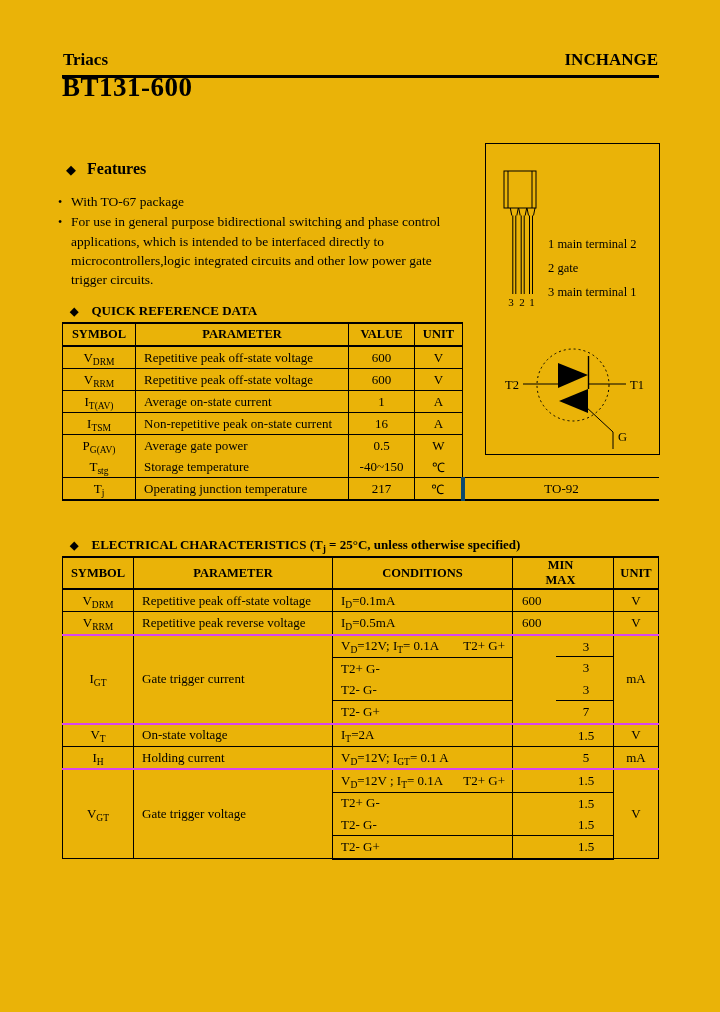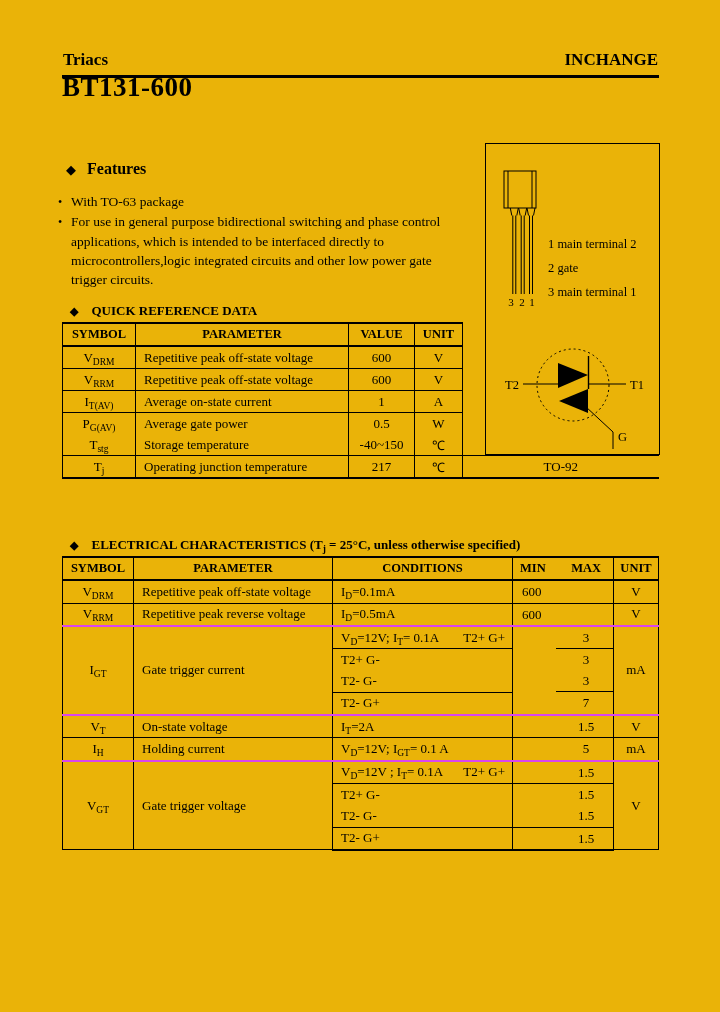--- a/index.html
+++ b/index.html
@@ -42,31 +42,31 @@
   th{font-weight:bold;font-size:12.5px;}
 
   .qr{left:62px;top:322px;}
   .qr th,.qr td{height:21px;}
   .qr th{border-top:2px solid #000;border-bottom:2px solid #000;}
   .qr .param{text-align:left;padding-left:8px;}
   .qr .ghost{border:none;}
   .qr tr.nob td{border-bottom:none;}
   .qr tr.not td{border-top:none;}
   .qr tr.qlast td{border-bottom:2px solid #000;}
-  .qr td.to92{border-left:1px solid #0c4a6e;border-top:1px solid #000;border-bottom:2px solid #000;border-right:none;}
+  .qr td.to92{border-left:4px solid #0c4a6e;border-top:1px solid #000;border-bottom:2px solid #000;border-right:none;}
 
   .ec{left:62px;top:556px;}
   .ec th,.ec td{height:21.3px;}
   .ec th{border-top:2px solid #000;border-bottom:2px solid #000;}
   .ec .param{text-align:left;padding-left:8px;}
   .ec .cond{text-align:left;padding:0 7px 0 8px;}
   .ec .condr{text-align:left;padding-right:7px;}
   .ec .cflex{display:flex;justify-content:space-between;align-items:center;}
   .ec td.mm,.ec th.mm{position:relative;}
-  .mmh{display:flex;justify-content:space-between;padding:0 12px 0 7px;}
+  .mmh{display:flex;justify-content:space-between;padding:0 12px 0 7px;flex-direction:column;}
   .ec .min{position:absolute;left:9px;top:0;line-height:21.3px;}
   .ec .max{position:absolute;left:51px;width:44px;text-align:center;top:0;line-height:21.3px;}
   .ec .nbb{border-bottom:none;}
   .ec .ntb{border-top:none;}
   .ec tr.gsep>td{border-top:2px solid #d946ef;}
   .ec tr.lastrow>td{border-bottom:2px solid #000;}
   .pline{position:absolute;right:0;bottom:0;width:57px;height:0;border-bottom:1.4px solid #000;}
 </style>
 </head>
 <body>
@@ -78,21 +78,21 @@
     <span>INCHANGE</span>
   </div>
   <div class="hdr-rule"></div>
   <div class="part-title">BT131-600</div>
 
   <div class="feat-head">
     <span class="dia">◆</span>
     <span class="feat-title">Features</span>
   </div>
   <div class="feat-list">
-    <div class="feat-item">With TO-63 package</div>
+    <div class="feat-item">With TO-67 package</div>
     <div class="feat-item">For use in general purpose bidirectional   switching and phase control applications, which is intended to be interfaced directly to microcontrollers,logic integrated circuits and other low power gate trigger circuits.</div>
   </div>
 
   <div class="pkg-box">
     <svg width="173" height="310" viewBox="0 0 173 310">
 
       <rect class="ln" x="18" y="27" width="32" height="37"></rect>
       <line class="ln" x1="22" y1="27" x2="22" y2="64"></line>
       <line class="ln" x1="46" y1="27" x2="46" y2="64"></line>
 
@@ -163,20 +163,27 @@
       <td>V<sub>RRM</sub></td>
       <td class="param">Repetitive peak off-state voltage</td>
       <td>600</td>
       <td>V</td>
       <td class="ghost"></td>
     </tr>
     <tr>
       <td>I<sub>T(AV)</sub></td>
       <td class="param">Average on-state current</td>
       <td>1</td>
+      <td>A</td>
+      <td class="ghost"></td>
+    </tr>
+    <tr>
+      <td>I<sub>TSM</sub></td>
+      <td class="param">Non-repetitive peak on-state current</td>
+      <td>16</td>
       <td>A</td>
       <td class="ghost"></td>
     </tr>
     <tr class="nob">
       <td>P<sub>G(AV)</sub></td>
       <td class="param">Average gate power</td>
       <td>0.5</td>
       <td>W</td>
       <td class="ghost"></td>
     </tr>

